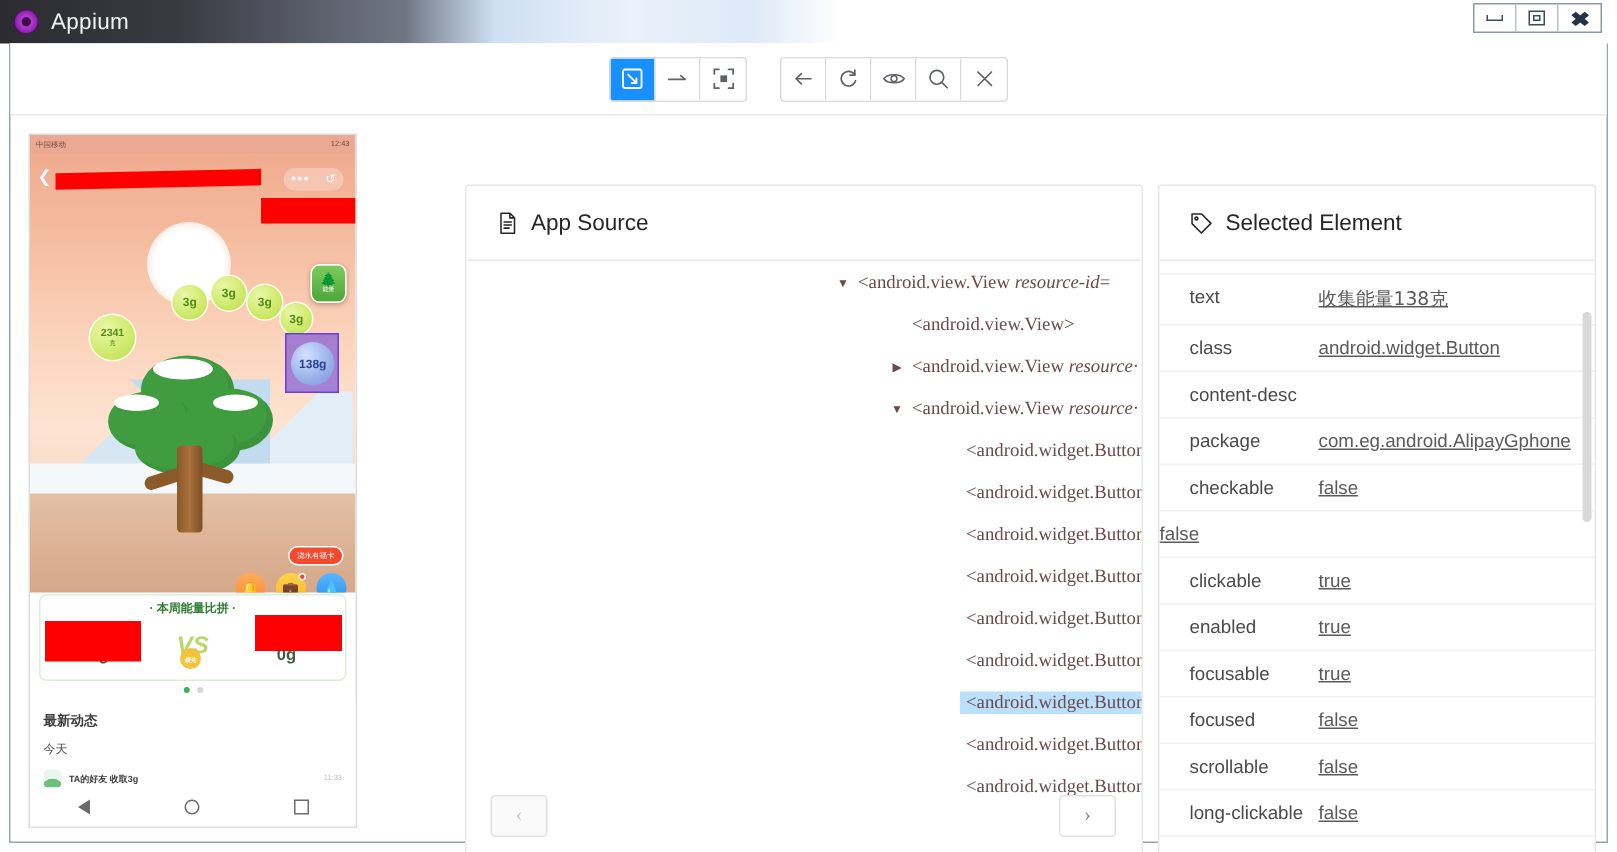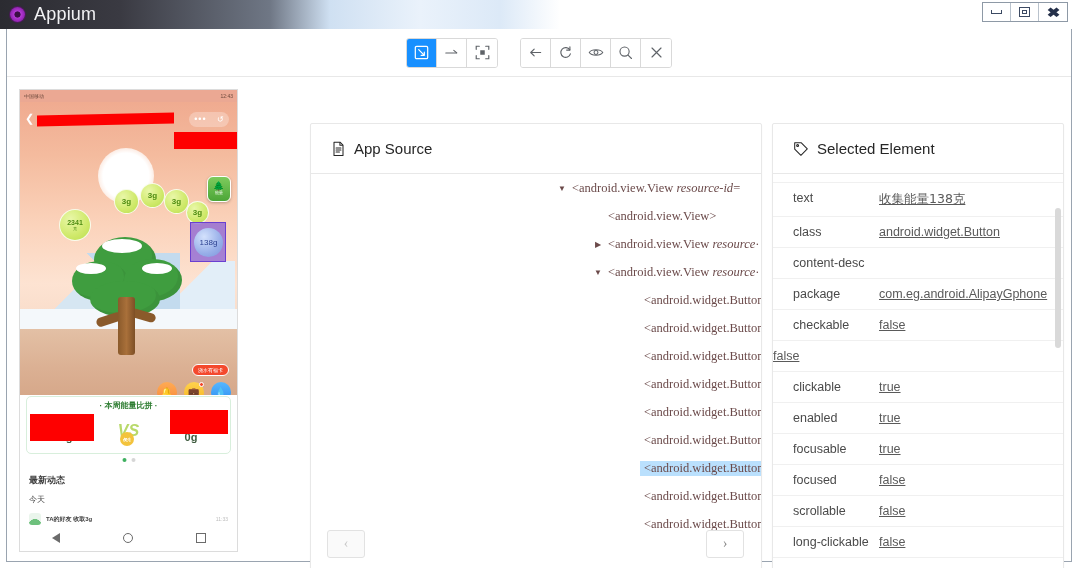--- a/index.html
+++ b/index.html
@@ -20,21 +20,21 @@
        #2b2b31 0px, #3a3a42 120px, #6f7785 270px,
        #cfe0f2 330px, #eaf2fb 420px, #dce9f7 500px, #ffffff 560px, #ffffff 1078px);
     display: flex; align-items: center;
   }
   .titlebar-left { display: flex; align-items: center; padding-left: 10px; gap: 9px; }
   .app-logo {
     width: 15px; height: 15px; border-radius: 50%;
     background: radial-gradient(circle at 50% 50%, #3a0f44 0%, #3a0f44 26%, #b33bd4 32%, #8e1fae 72%, #5d1073 100%);
     box-shadow: 0 0 0 1px #4a1a58;
   }
-  .app-title { font-size: 18px; color:#f2f2f4; letter-spacing:.2px; }
+  .app-title { font-size: 15px; color:#f2f2f4; letter-spacing:.2px; }
 
   .win-btns {
     position:absolute; right: 10px; top: 2px;
     display:flex; height: 20px; border:1px solid #8e99a6;
     background: #ffffff;
   }
   .win-btn {
     width: 28px; height: 18px; display:flex; align-items:center; justify-content:center;
     border-right: 1px solid #b9c2cc; color:#25304a;
   }
@@ -117,21 +117,21 @@
     flex-direction:column; font-size:7px;
   }
   .eb-big small { font-size:4px; font-weight:normal; }
   .sel-overlay {
     position:absolute; left: 170px; top: 120px; width: 36px; height: 40px;
     background: rgba(112,72,220,.62); border: 1px solid #6a3fd1;
   }
   .sel-ball {
     position:absolute; left: 174px; top: 126px; width: 29px; height: 29px; border-radius:50%;
     background: radial-gradient(circle at 35% 30%, rgba(214,231,255,.95), rgba(150,180,235,.9) 60%, rgba(120,150,220,.9) 100%);
-    display:flex; align-items:center; justify-content:center; color:#2a3f8f; font-size:8px; font-weight:normal;
+    display:flex; align-items:center; justify-content:center; color:#2a3f8f; font-size:8px; font-weight:bold;
   }
   .mountains {
     position:absolute; left:0; bottom: 72px; width: 100%; height: 92px;
     background:
       linear-gradient(135deg, transparent 48%, #d6e6f2 48.2%) left 8px bottom 0/90px 60px no-repeat,
       linear-gradient(45deg, transparent 48%, #c3dbee 48.2%) left 50px bottom 0/110px 70px no-repeat,
       linear-gradient(135deg, transparent 48%, #e2eef8 48.2%) right 2px bottom 0/100px 62px no-repeat;
   }
   .snowfield { position:absolute; left:0; bottom: 52px; width:100%; height: 34px; background:#f4f8fb; }
   .ground { position:absolute; left:0; bottom:0; width:100%; height: 66px;

